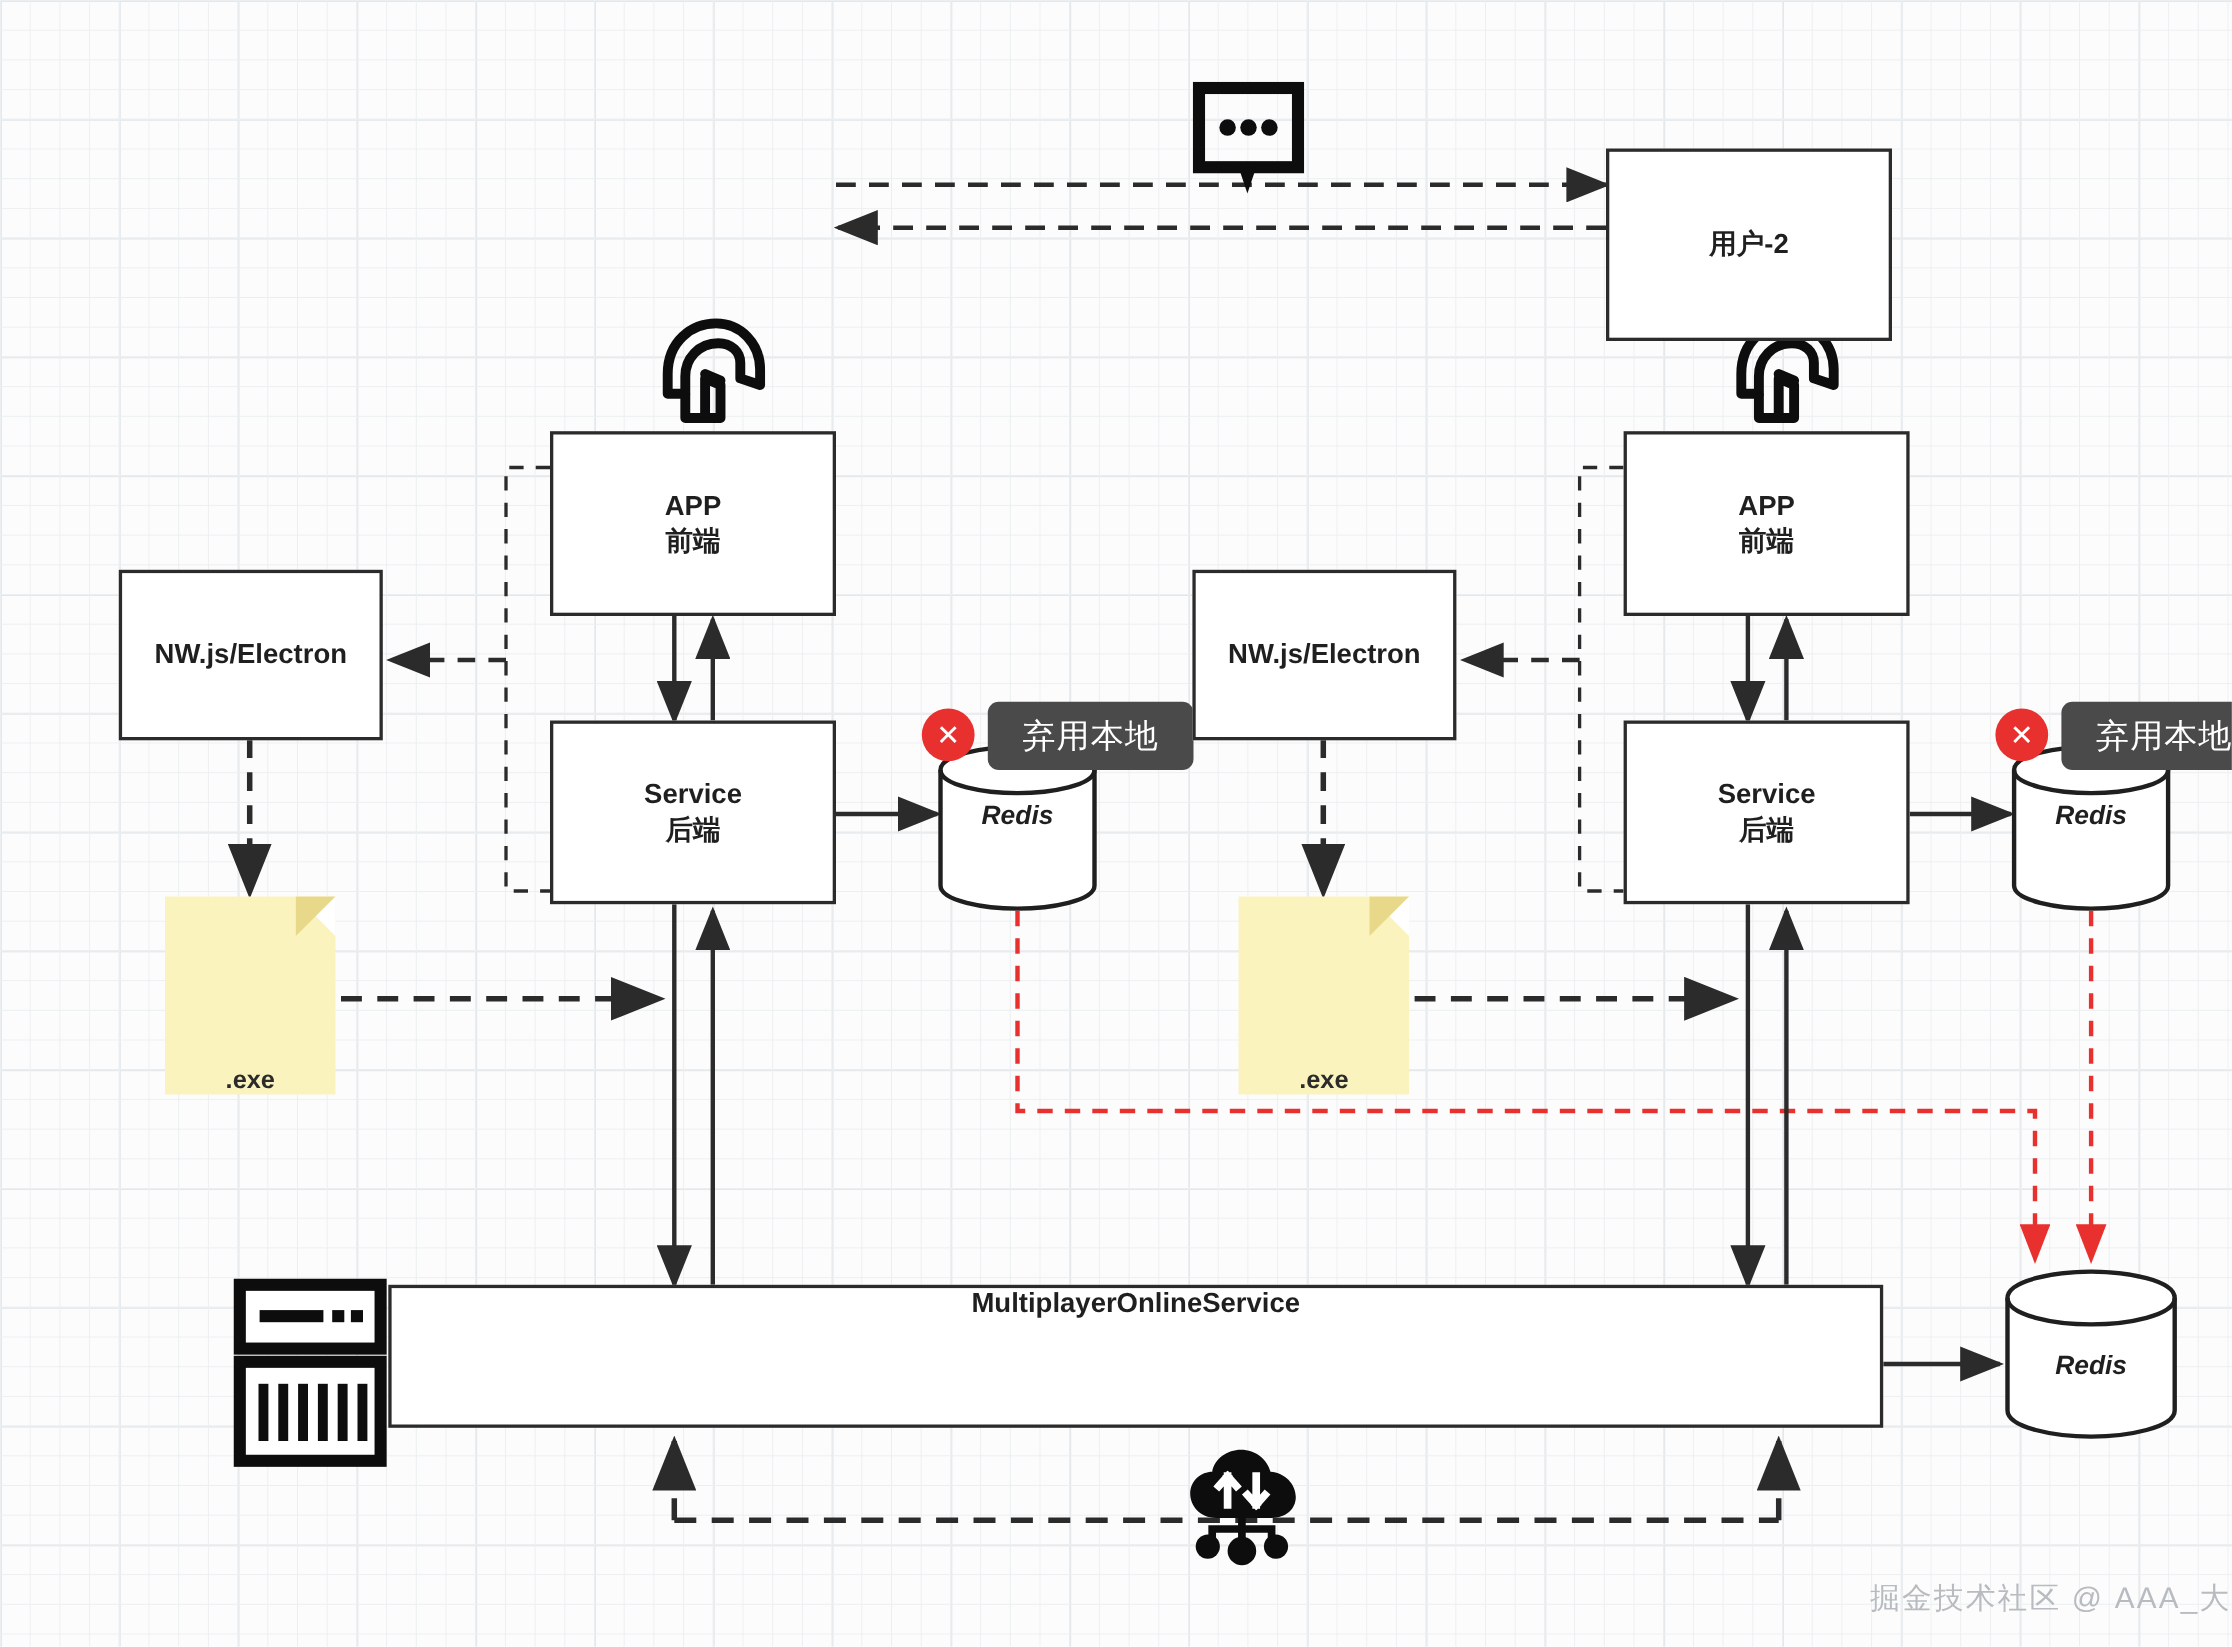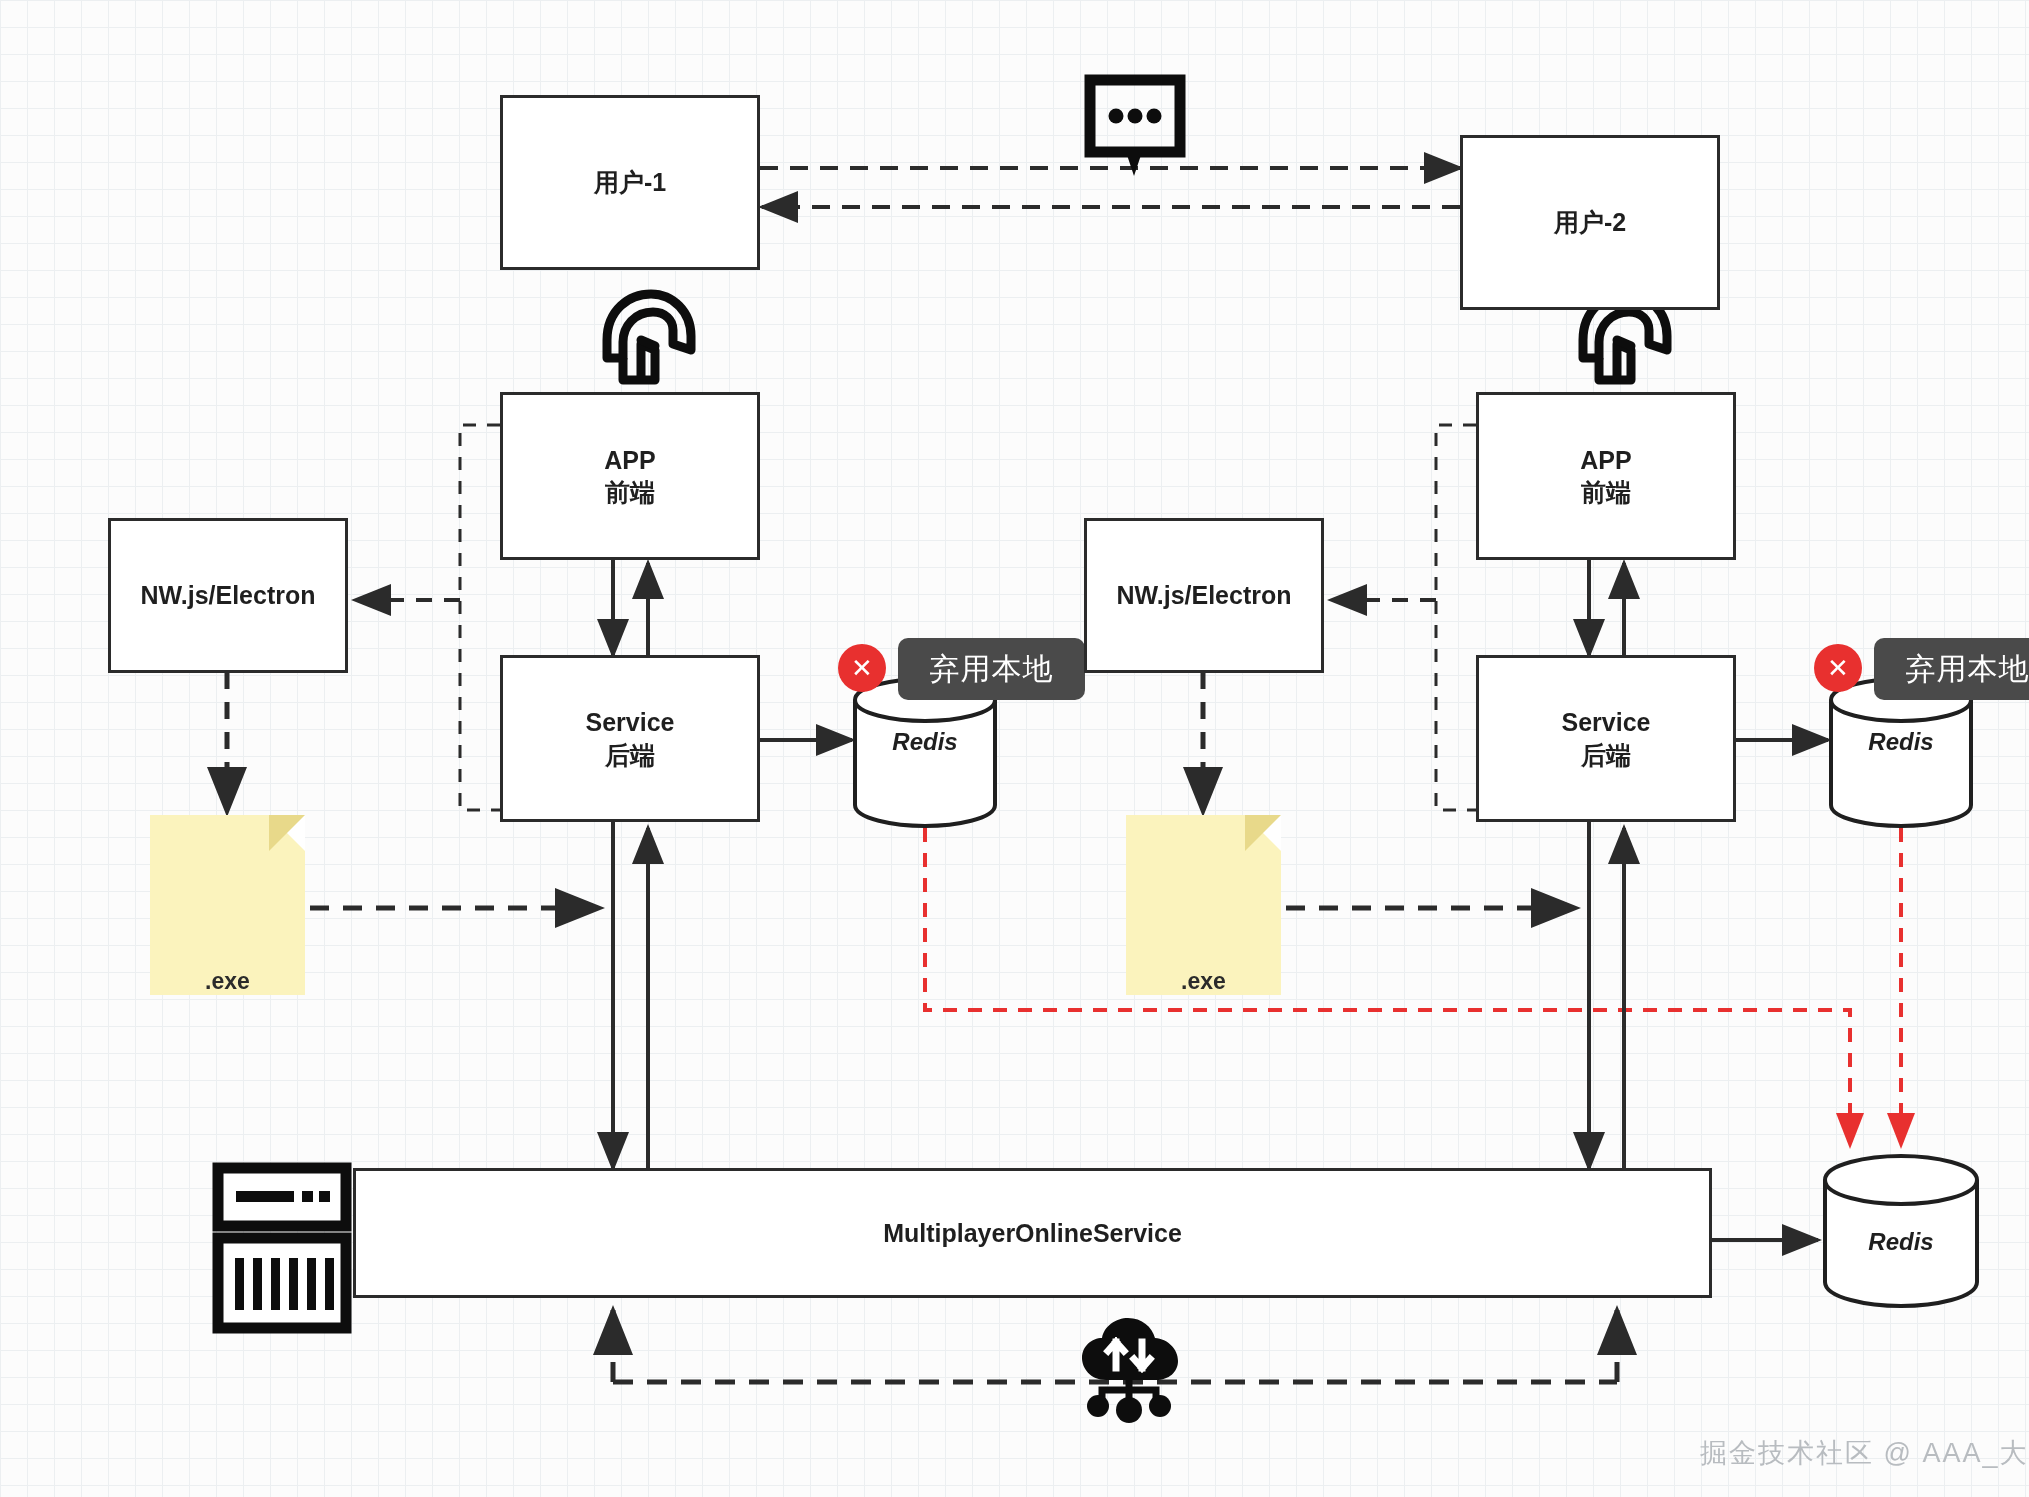--- a/index.html
+++ b/index.html
@@ -47,21 +47,20 @@
   .node-box .l2 { display: block; }
   .user-box { font-size: 25px; }
   .app-box  { font-size: 25px; }
   .nw-box   { font-size: 25px; }
   .svc-bar {
     position: absolute;
     background: #ffffff;
     border: 3px solid #2b2b2b;
     box-sizing: border-box;
     display: flex;
-    align-items: center;
     justify-content: center;
     font-size: 25px;
     font-weight: bold;
     color: #1f1f1f;
   }
   .note {
     position: absolute;
     background: #fbf3bd;
     box-sizing: border-box;
     display: flex;
@@ -260,23 +259,20 @@
                C64,0 74,9 77,20 C90,21 100,31 100,43 C100,54 91,62 78,62 Z" fill="#0d0d0d"></path>
       <path d="M38,50 L38,24 M38,24 L30,33 M38,24 L46,33" stroke="#ffffff" stroke-width="7" fill="none" stroke-linecap="square"></path>
       <path d="M64,24 L64,50 M64,50 L56,41 M64,50 L72,41" stroke="#ffffff" stroke-width="7" fill="none" stroke-linecap="square"></path>
       <path d="M51,62 L51,82 M51,72 L24,72 L24,82 M51,72 L78,72 L78,82" stroke="#0d0d0d" stroke-width="7" fill="none"></path>
       <circle cx="51" cy="92" r="13" fill="#0d0d0d"></circle>
       <circle cx="20" cy="88" r="11" fill="#0d0d0d"></circle>
       <circle cx="82" cy="88" r="11" fill="#0d0d0d"></circle>
     </g>
   </svg>
 
-  <div class="node-box user-box" style="left:500px; top:95px; width:260px; height:175px;">
-    <span class="l1">用户-1</span>
-  </div>
 
   <div class="node-box user-box" style="left:1460px; top:95px; width:260px; height:175px;margin-top:40px;">
     <span class="l1">用户-2</span>
   </div>
 
   <div class="node-box app-box" style="left:500px; top:392px; width:260px; height:168px;">
     <span class="l1">APP</span>
     <span class="l2">前端</span>
   </div>
 

